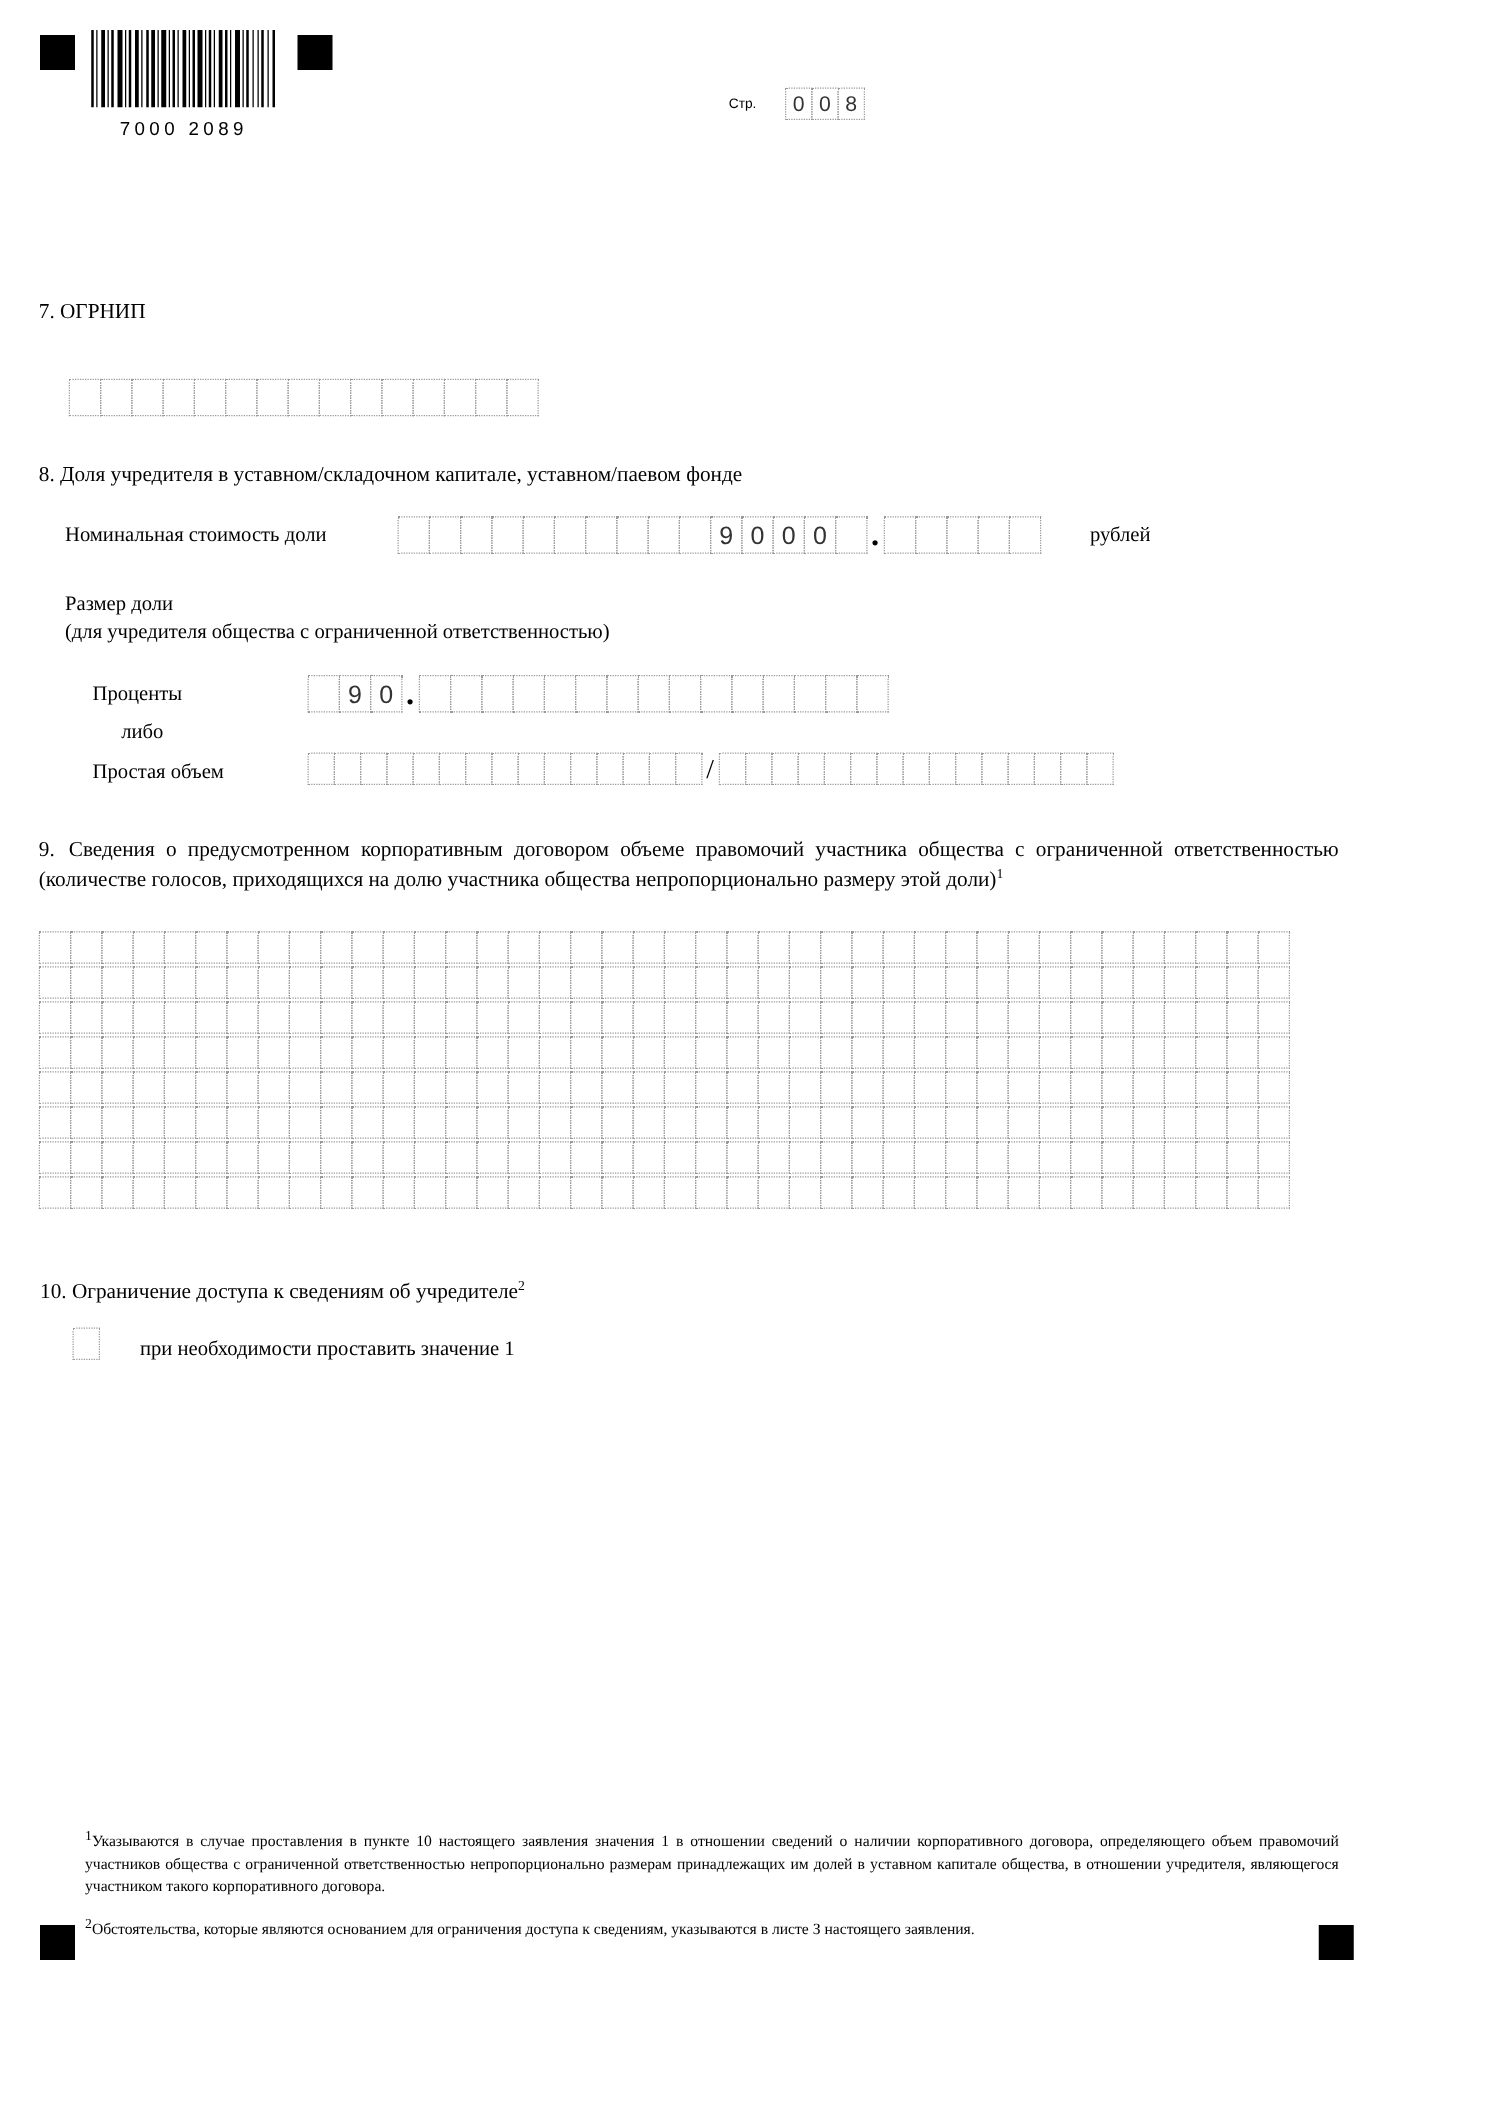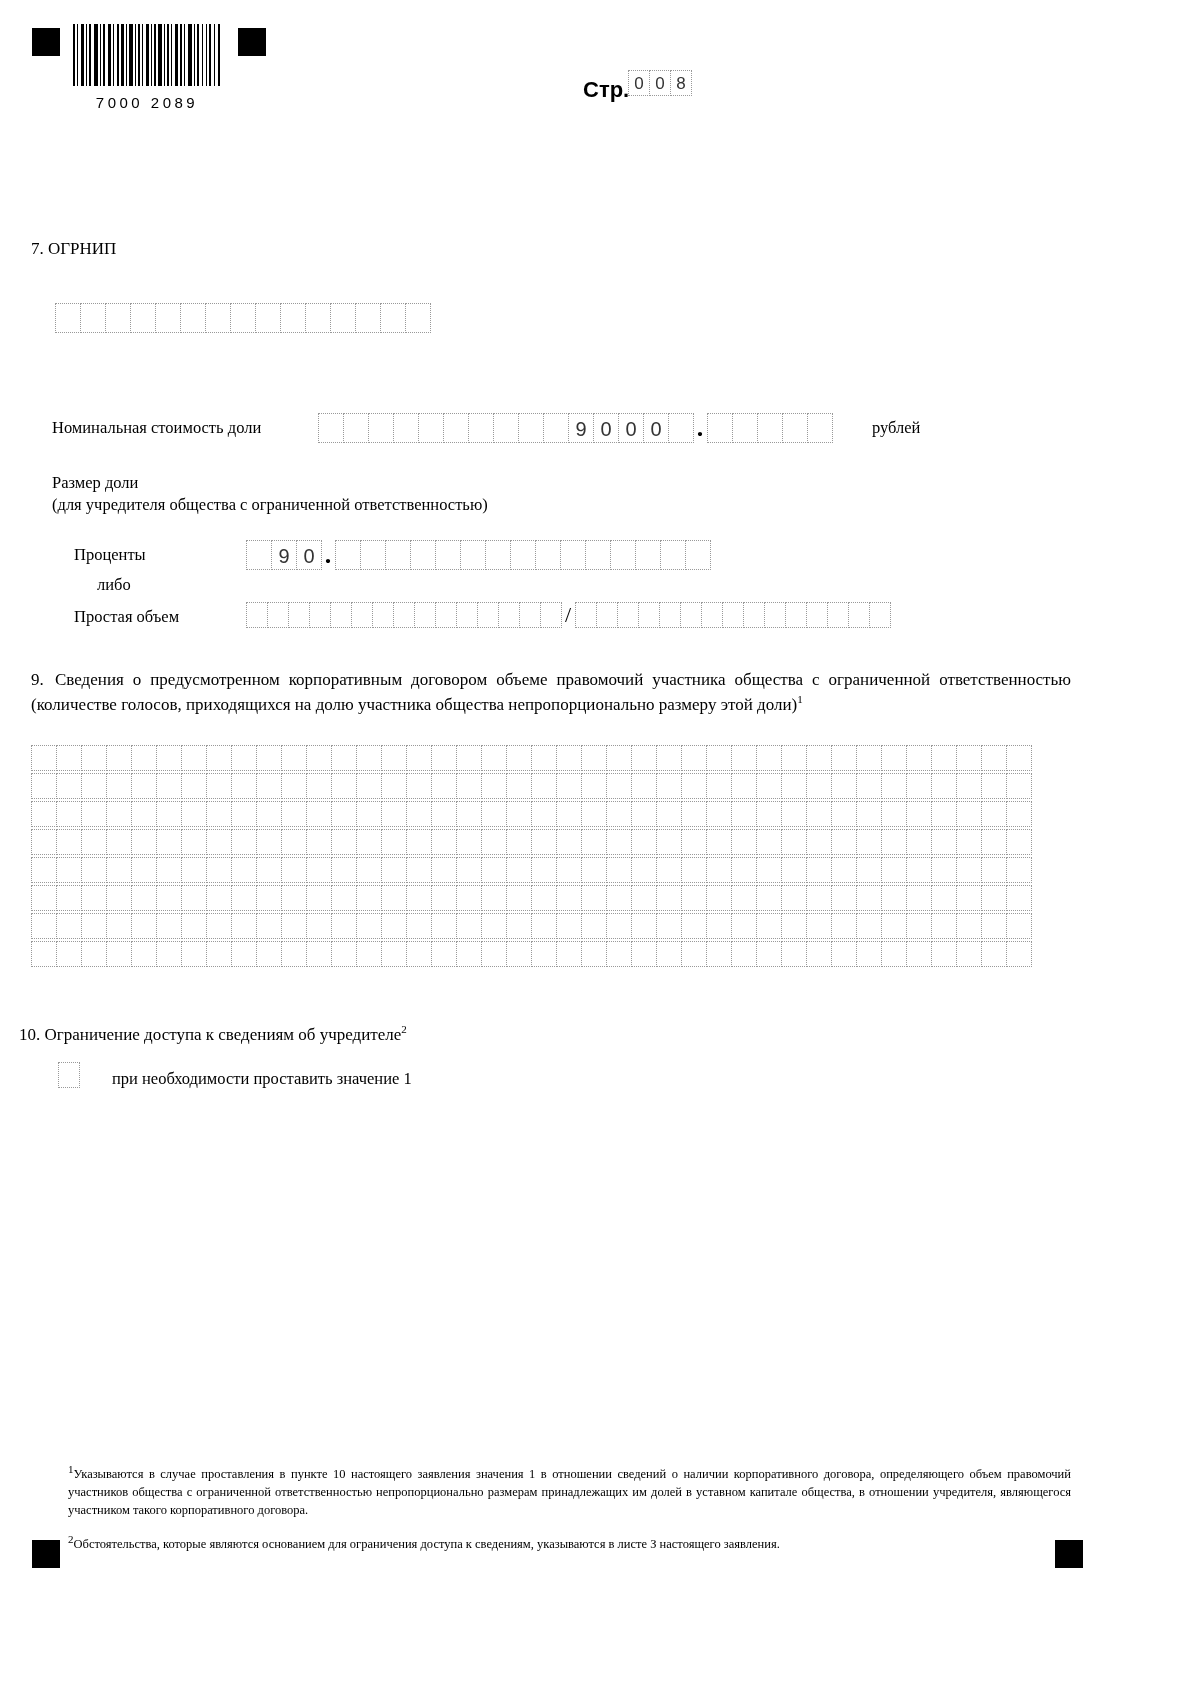--- a/index.html
+++ b/index.html
@@ -20,21 +20,21 @@
 
   
   .barcode-wrap{position:absolute;left:72px;top:24px;width:150px;}
   .barcode{height:62px;width:150px;}
   .barcode-num{
     text-align:center;font-family:"Liberation Sans", sans-serif;
     font-size:15px;letter-spacing:3.5px;margin-top:4px;
   }
 
   
-  .stp-label{position:absolute;left:583px;top:77px;font-size:22px;font-family:"Liberation Sans",sans-serif;font-weight:bold;}
+  .stp-label{position:absolute;left:583px;top:77px;font-size:11px;font-family:"Liberation Sans",sans-serif;}
   .stp-boxes{position:absolute;left:628px;top:70px;display:flex;}
 
   
   .cell{
     width:26px;height:30px;
     border:1px dotted #999;
     margin-right:-1px;
     box-sizing:border-box;
     text-align:center;
     font-family:"Liberation Sans", sans-serif;
@@ -147,20 +147,24 @@
       <div class="cell"></div>
       <div class="cell"></div>
       <div class="cell"></div>
       <div class="cell"></div>
       <div class="cell"></div>
       <div class="cell"></div>
       <div class="cell"></div>
       <div class="cell"></div>
     </div>
 
+  <div class="sec-title" style="left:31px;top:370px;">
+    <span>8.</span>
+    <span>Доля учредителя в уставном/складочном капитале, уставном/паевом фонде</span>
+  </div>
 
   <div class="plain" style="left:52px;top:418px;">Номинальная стоимость доли</div>
   <div style="position:absolute;left:318px;top:413px;display:flex;align-items:center;">
     <div class="row-cells" id="s8-nom-int">
         <div class="cell"></div>
         <div class="cell"></div>
         <div class="cell"></div>
         <div class="cell"></div>
         <div class="cell"></div>
         <div class="cell"></div>
@@ -592,21 +596,21 @@
         <div class="cell sm" style="width: 26px;"></div>
         <div class="cell sm" style="width: 26px;"></div>
         <div class="cell sm" style="width: 26px;"></div>
         <div class="cell sm" style="width: 26px;"></div>
         <div class="cell sm" style="width: 26px;"></div>
         <div class="cell sm" style="width: 26px;"></div>
         <div class="cell sm" style="width: 26px;"></div>
       </div>
     </div>
 
-  <div class="sec-title" style="left:19px;top:1023px;">
+  <div class="sec-title" style="left:32px;top:1023px;">
     <span>10.</span>
     <span>Ограничение доступа к сведениям об учредителе</span><span class="sup">2</span>
   </div>
   <div class="row-cells" id="s10-cell" style="position:absolute;left:58px;top:1062px;">
       <div class="cell sm"></div>
     </div>
   <div class="plain" style="left:112px;top:1069px;">при необходимости проставить значение 1</div>
 
   <div class="fn" style="left:68px;top:1462px;width:1003px;">
     <span class="fnmark">1</span><span>Указываются в случае проставления в пункте 10 настоящего заявления значения 1 в отношении сведений о наличии корпоративного договора, определяющего объем правомочий участников общества с ограниченной ответственностью непропорционально размерам принадлежащих им долей в уставном капитале общества, в отношении учредителя, являющегося участником такого корпоративного договора.</span>

